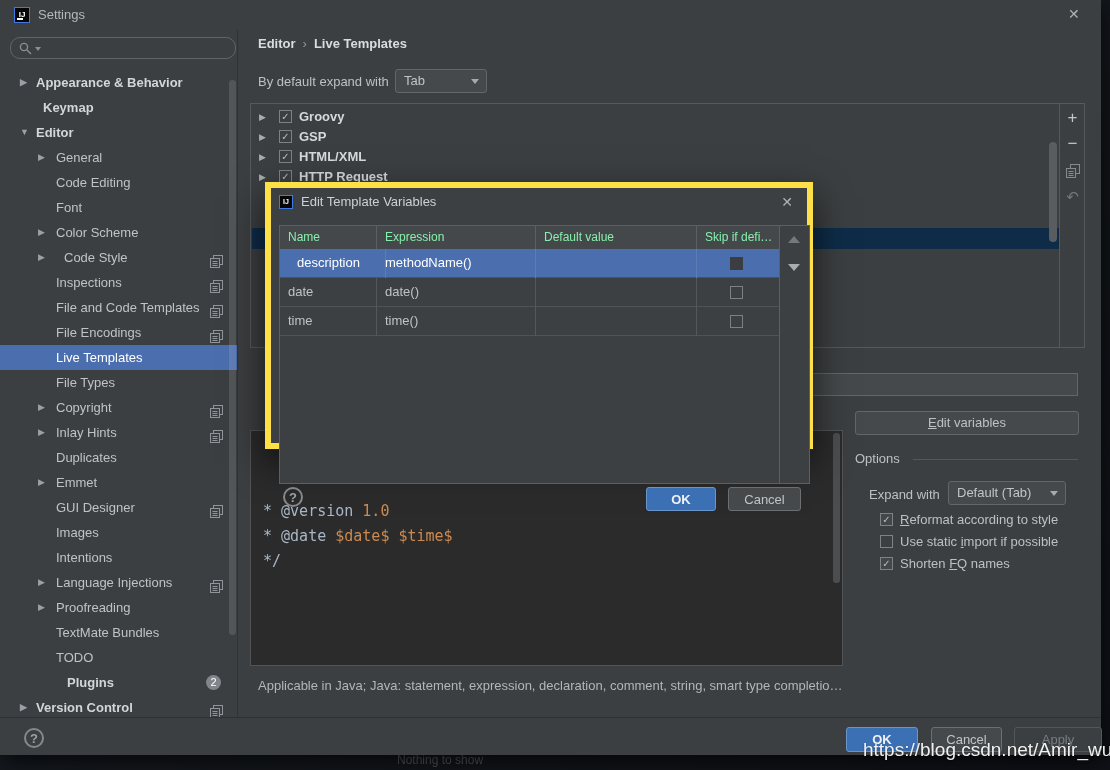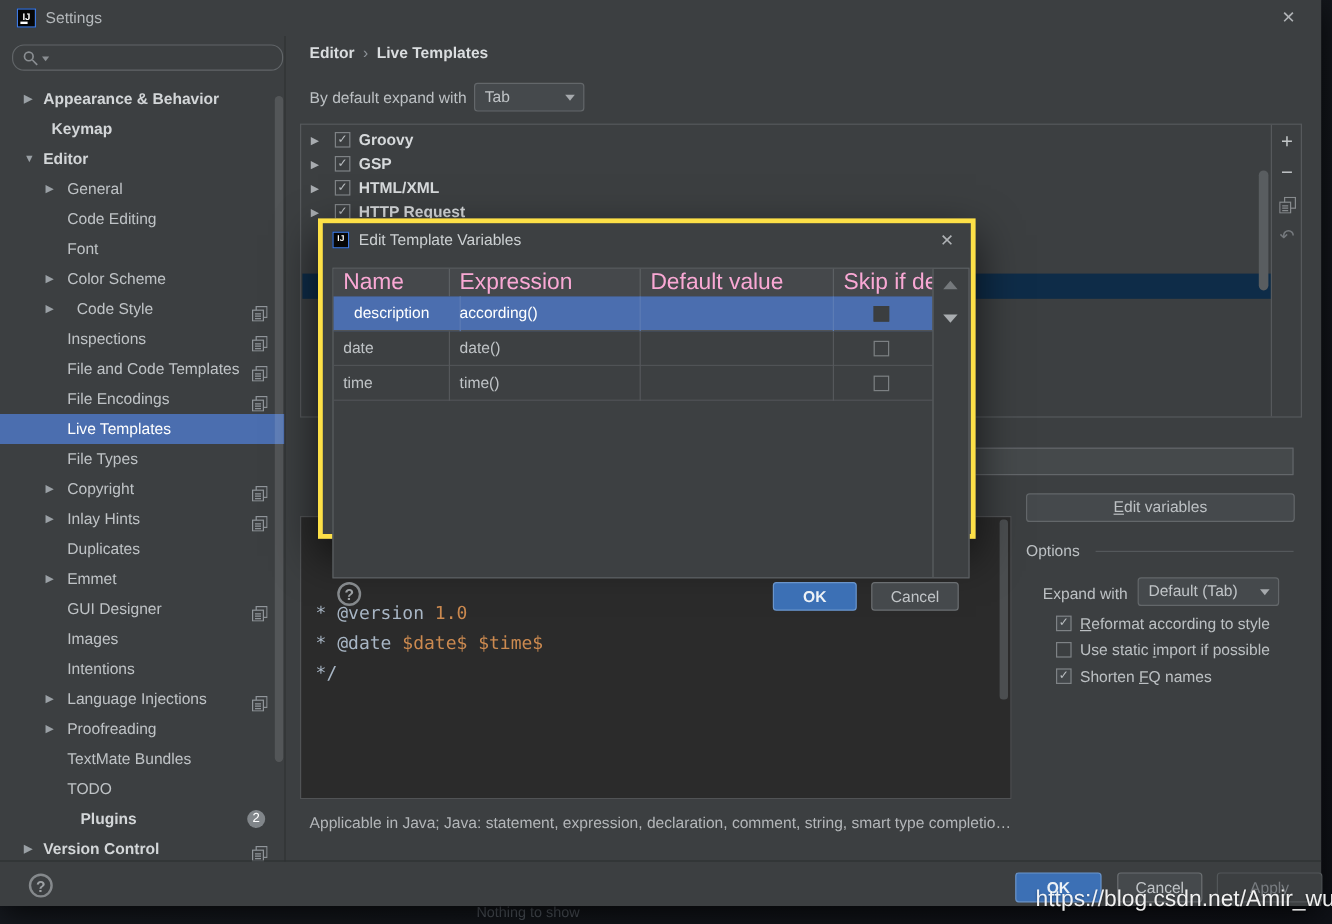--- a/index.html
+++ b/index.html
@@ -103,30 +103,30 @@
   .btn { position:absolute; height:25px; border-radius:3px; font-size:13px; text-align:center; line-height:23px; }
   .btn.primary { background:#3c70b5; border:1px solid #6a95cb; color:#eef2f6; font-weight:bold; }
   .btn.normal { background:#45494c; border:1px solid #6b6f72; color:#c0c4c7; }
   .btn.disabled { background:transparent; border:1px solid #53575a; color:#787c80; }
   .main-ok { left:846px; top:727px; width:72px; }
   .main-cancel { left:931px; top:727px; width:71px; }
   .main-apply { left:1014px; top:727px; width:88px; }
 
   
   .dialog { position:absolute; left:265px; top:182px; width:548px; height:267px;
-    background:#3d4042; border:4px solid #fde047; box-shadow:0 14px 34px rgba(0,0,0,.65); z-index:50; }
+    background:#3d4042; border:6px solid #fde047; box-shadow:0 14px 34px rgba(0,0,0,.65); z-index:50; }
   .dlg-icon { position:absolute; left:8px; top:7px; width:14px; height:14px; background:#060606;
     border:1px solid #3e7ae2; color:#fff; font-size:7px; font-weight:bold; text-align:center; line-height:12px; }
   .dlg-title { position:absolute; left:30px; top:6px; font-size:13px; color:#ccd0d2; }
   .dlg-x { right:14px; top:6px; left:auto; position:absolute; }
   .dlg-table { position:absolute; left:8px; top:37px; width:531px; height:259px;
     border:1px solid #5c6063; background:#3d4042; }
   .th-row { position:absolute; left:0; top:0; width:499px; height:23px; background:#45484b; }
-  .th { position:absolute; top:0; height:23px; line-height:23px; padding-left:8px; font-size:19px;
-    color:#f9a8d4; border-right:1px solid #5c6063; overflow:hidden; white-space:nowrap; }
+  .th { position:absolute; top:0; height:23px; line-height:23px; padding-left:8px; font-size:12px;
+    color:#86efac; border-right:1px solid #5c6063; overflow:hidden; white-space:nowrap; }
   .tr { position:absolute; left:0; width:499px; height:29px; border-bottom:1px solid #505356; }
   .tr.selected { background:#4b6eaf; }
   .td { position:absolute; top:0; height:29px; line-height:28px; padding-left:8px; font-size:13px;
     color:#bfc3c6; border-right:1px solid #55585b; overflow:hidden; white-space:nowrap; }
   .tr.selected .td { color:#fff; border-right-color:#5c7cb5; }
   .td-skip { border-right:none; }
   .skip-cb { position:absolute; left:33px; top:8px; width:13px; height:13px; border:1px solid #7c8083; }
   .tr.selected .skip-cb { background:#3b3e40; border-color:#3b3e40; }
   .tbl-scroll { position:absolute; right:0; top:0; width:30px; height:257px; border-left:1px solid #5c6063; }
   .tri-up { position:absolute; left:8px; top:10px; width:0; height:0;
@@ -400,21 +400,21 @@
     <div class="dlg-table">
       <div class="th-row" id="dlg-head">
           <div class="th" style="left: 0px; width: 97px;">Name</div>
           <div class="th" style="left: 256px; width: 161px;">Default value</div>
           <div class="th" style="left: 97px; width: 159px;">Expression</div>
           <div class="th" style="left: 417px; width: 82px; border-right: none;">Skip if defi…</div>
         </div>
       <div id="dlg-body">
           <div class="tr selected" style="top: 23px;">
             <div class="td" style="left: 0px; width: 97px; margin-left: 9px;">description</div>
-            <div class="td" style="left: 97px; width: 159px;">according()</div>
+            <div class="td" style="left: 97px; width: 159px;">methodName()</div>
             <div class="td" style="left: 256px; width: 161px;"></div>
             <div class="td td-skip" style="left: 417px; width: 82px;">
               <span class="skip-cb"></span>
             </div>
           </div>
           <div class="tr" style="top: 52px;">
             <div class="td" style="left: 0px; width: 97px;">date</div>
             <div class="td" style="left: 97px; width: 159px;">date()</div>
             <div class="td" style="left: 256px; width: 161px;"></div>
             <div class="td td-skip" style="left: 417px; width: 82px;">

